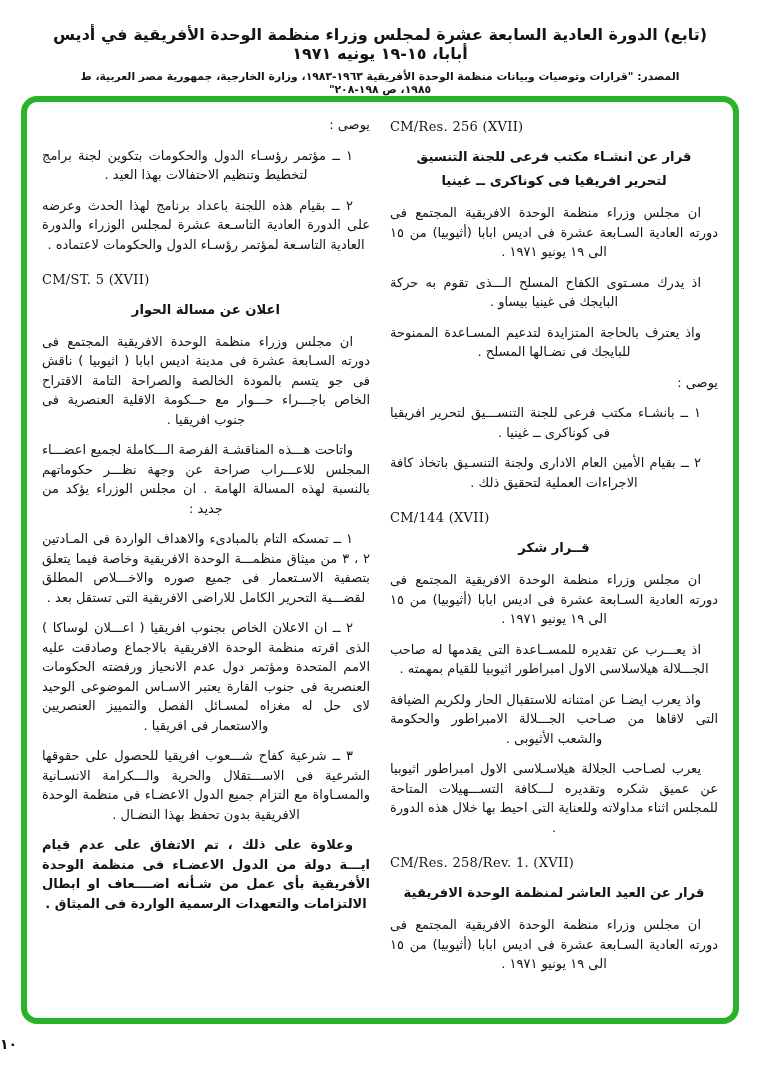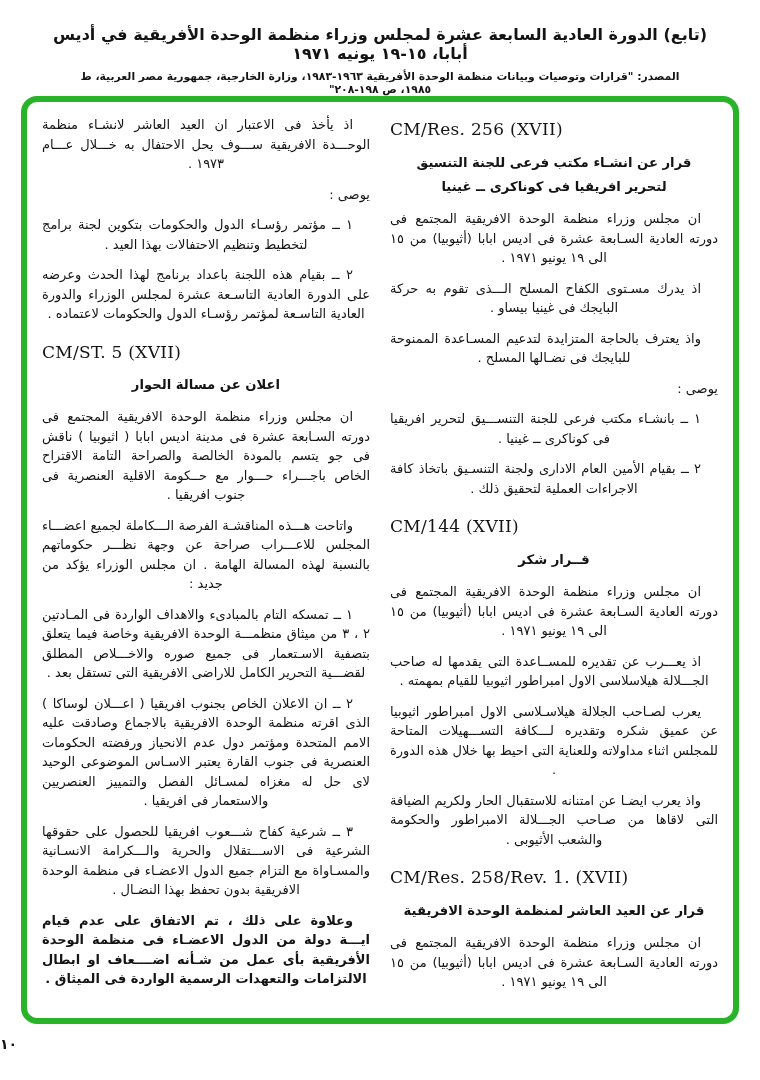--- a/index.html
+++ b/index.html
@@ -62,21 +62,21 @@
     text-align: right;
     font-size: 13px;
     line-height: 1.5;
   }
   
   .block { margin: 0 0 10px 0; }
   .code {
     direction: ltr;
     text-align: left;
     font-family: "DejaVu Serif", "Liberation Serif", serif;
-    font-size: 17px;
+    font-size: 13px;
     margin: 16px 0 8px 0;
     letter-spacing: 0.3px;
   }
   .column .code:first-child { margin-top: 2px; }
   .title {
     font-weight: bold;
     text-align: center;
     font-size: 13.2px;
     line-height: 1.85;
     margin: 4px 6px 10px 6px;
@@ -119,28 +119,27 @@
         <div class="block para">ان مجلس وزراء منظمة الوحدة الافريقية المجتمع فى دورته العادية السـابعة عشرة فى اديس ابابا (أثيوبيا) من ١٥ الى ١٩ يونيو ١٩٧١ .</div>
         <div class="block para">اذ يدرك مسـتوى الكفاح المسلح الـــذى تقوم به حركة البايجك فى غينيا بيساو .</div>
         <div class="block para">واذ يعترف بالحاجة المتزايدة لتدعيم المسـاعدة الممنوحة للبايجك فى نضـالها المسلح .</div>
         <div class="block label">يوصى :</div>
         <div class="block item">١ ــ بانشـاء مكتب فرعى للجنة التنســـيق لتحرير افريقيا فى كوناكرى ــ غينيا .</div>
         <div class="block item">٢ ــ بقيام الأمين العام الادارى ولجنة التنسـيق باتخاذ كافة الاجراءات العملية لتحقيق ذلك .</div>
         <div class="block code">CM/144 (XVII)</div>
         <div class="block title">قــرار شكر</div>
         <div class="block para">ان مجلس وزراء منظمة الوحدة الافريقية المجتمع فى دورته العادية السـابعة عشرة فى اديس ابابا (أثيوبيا) من ١٥ الى ١٩ يونيو ١٩٧١ .</div>
         <div class="block para">اذ يعـــرب عن تقديره للمســاعدة التى يقدمها له صاحب الجـــلالة هيلاسلاسى الاول امبراطور اثيوبيا للقيام بمهمته .</div>
+        <div class="block para">واذ يعرب ايضـا عن امتنانه للاستقبال الحار ولكريم الضيافة التى لاقاها من صـاحب الجـــلالة الامبراطور والحكومة والشعب الأثيوبى .</div>
         <div class="block para">يعرب لصـاحب الجلالة هيلاسـلاسى الاول امبراطور اثيوبيا عن عميق شكره وتقديره لـــكافة التســـهيلات المتاحة للمجلس اثناء مداولاته وللعناية التى احيط بها خلال هذه الدورة .</div>
-        <div class="block para">واذ يعرب ايضـا عن امتنانه للاستقبال الحار ولكريم الضيافة التى لاقاها من صـاحب الجـــلالة الامبراطور والحكومة والشعب الأثيوبى .</div>
         <div class="block code">CM/Res. 258/Rev. 1. (XVII)</div>
         <div class="block title">قرار عن العيد العاشر لمنظمة الوحدة الافريقية</div>
         <div class="block para">ان مجلس وزراء منظمة الوحدة الافريقية المجتمع فى دورته العادية السـابعة عشرة فى اديس ابابا (أثيوبيا) من ١٥ الى ١٩ يونيو ١٩٧١ .</div>
       </div>
     <div class="column" id="col-left">
-        <div class="block para">اذ يأخذ فى الاعتبار ان العيد العاشر لانشـاء منظمة الوحـــدة الافريقية ســـوف يحل الاحتفال به خـــلال عـــام ١٩٧٣ .</div>
         <div class="block label">يوصى :</div>
         <div class="block item">١ ــ مؤتمر رؤسـاء الدول والحكومات بتكوين لجنة برامج لتخطيط وتنظيم الاحتفالات بهذا العيد .</div>
         <div class="block item">٢ ــ بقيام هذه اللجنة باعداد برنامج لهذا الحدث وعرضه على الدورة العادية التاسـعة عشرة لمجلس الوزراء والدورة العادية التاسـعة لمؤتمر رؤسـاء الدول والحكومات لاعتماده .</div>
         <div class="block code">CM/ST. 5 (XVII)</div>
         <div class="block title">اعلان عن مسالة الحوار</div>
         <div class="block para">ان مجلس وزراء منظمة الوحدة الافريقية المجتمع فى دورته السـابعة عشرة فى مدينة اديس ابابا ( اثيوبيا ) ناقش فى جو يتسم بالمودة الخالصة والصراحة التامة الاقتراح الخاص باجـــراء حـــوار مع حــكومة الاقلية العنصرية فى جنوب افريقيا .</div>
         <div class="block para">واتاحت هـــذه المناقشـة الفرصة الـــكاملة لجميع اعضـــاء المجلس للاعـــراب صراحة عن وجهة نظـــر حكوماتهم بالنسبة لهذه المسالة الهامة . ان مجلس الوزراء يؤكد من جديد :</div>
         <div class="block item">١ ــ تمسكه التام بالمبادىء والاهداف الواردة فى المـادتين ٢ ، ٣ من ميثاق منظمـــة الوحدة الافريقية وخاصة فيما يتعلق بتصفية الاسـتعمار فى جميع صوره والاخـــلاص المطلق لقضـــية التحرير الكامل للاراضى الافريقية التى تستقل بعد .</div>
         <div class="block item">٢ ــ ان الاعلان الخاص بجنوب افريقيا ( اعـــلان لوساكا ) الذى اقرته منظمة الوحدة الافريقية بالاجماع وصادقت عليه الامم المتحدة ومؤتمر دول عدم الانحياز ورفضته الحكومات العنصرية فى جنوب القارة يعتبر الاسـاس الموضوعى الوحيد لاى حل له مغزاه لمسـائل الفصل والتمييز العنصريين والاستعمار فى افريقيا .</div>
         <div class="block item">٣ ــ شرعية كفاح شـــعوب افريقيا للحصول على حقوقها الشرعية فى الاســـتقلال والحرية والـــكرامة الانسـانية والمسـاواة مع التزام جميع الدول الاعضـاء فى منظمة الوحدة الافريقية بدون تحفظ بهذا النضـال .</div>

